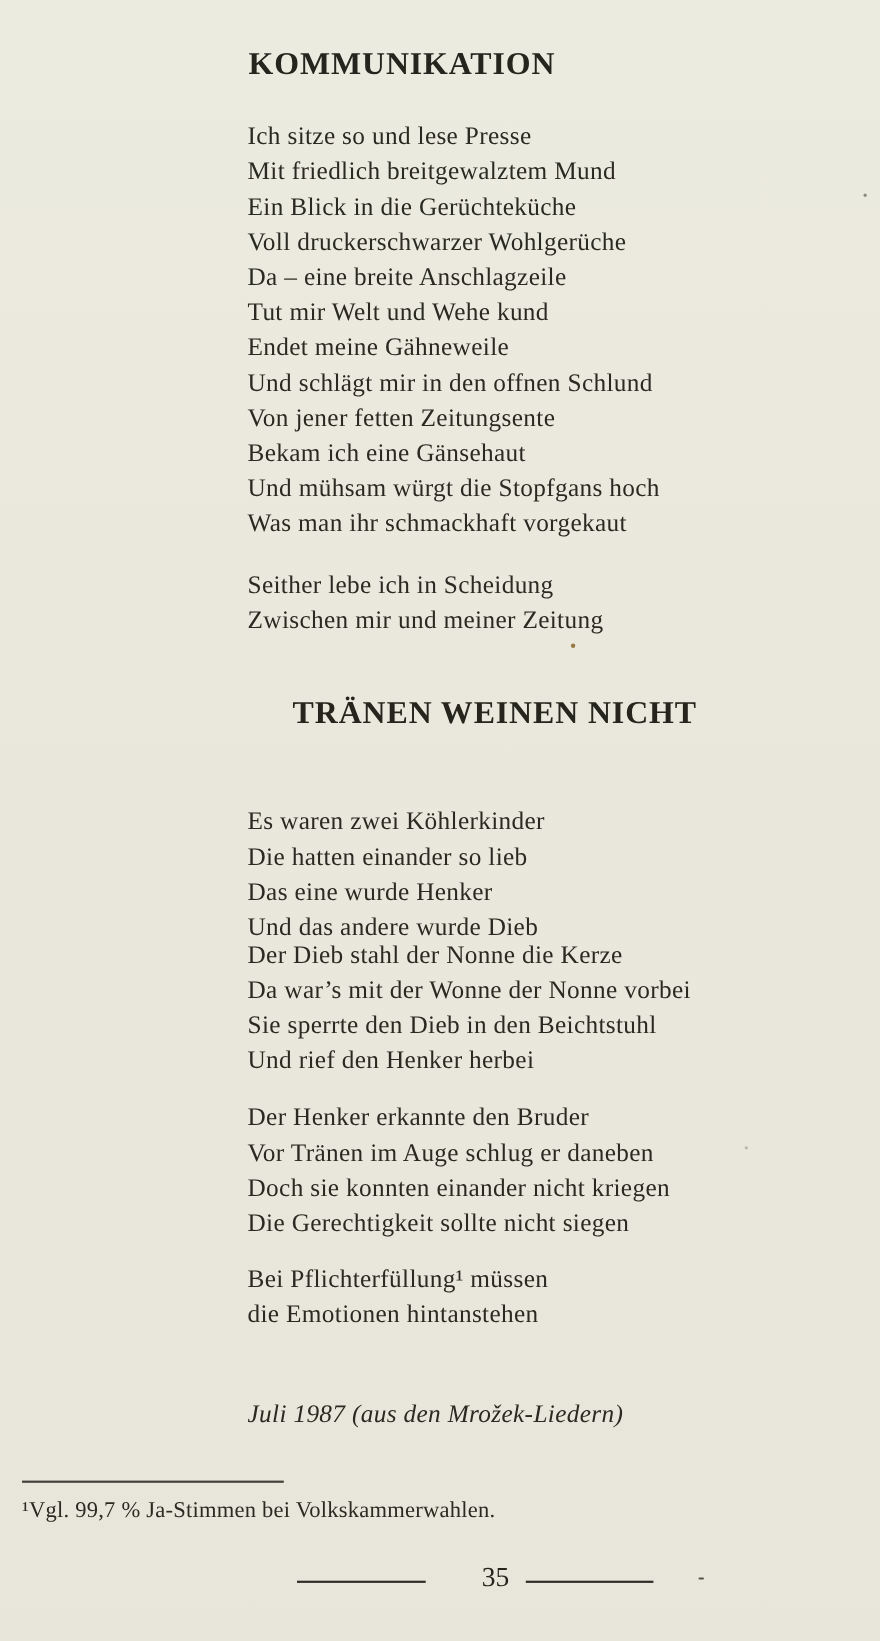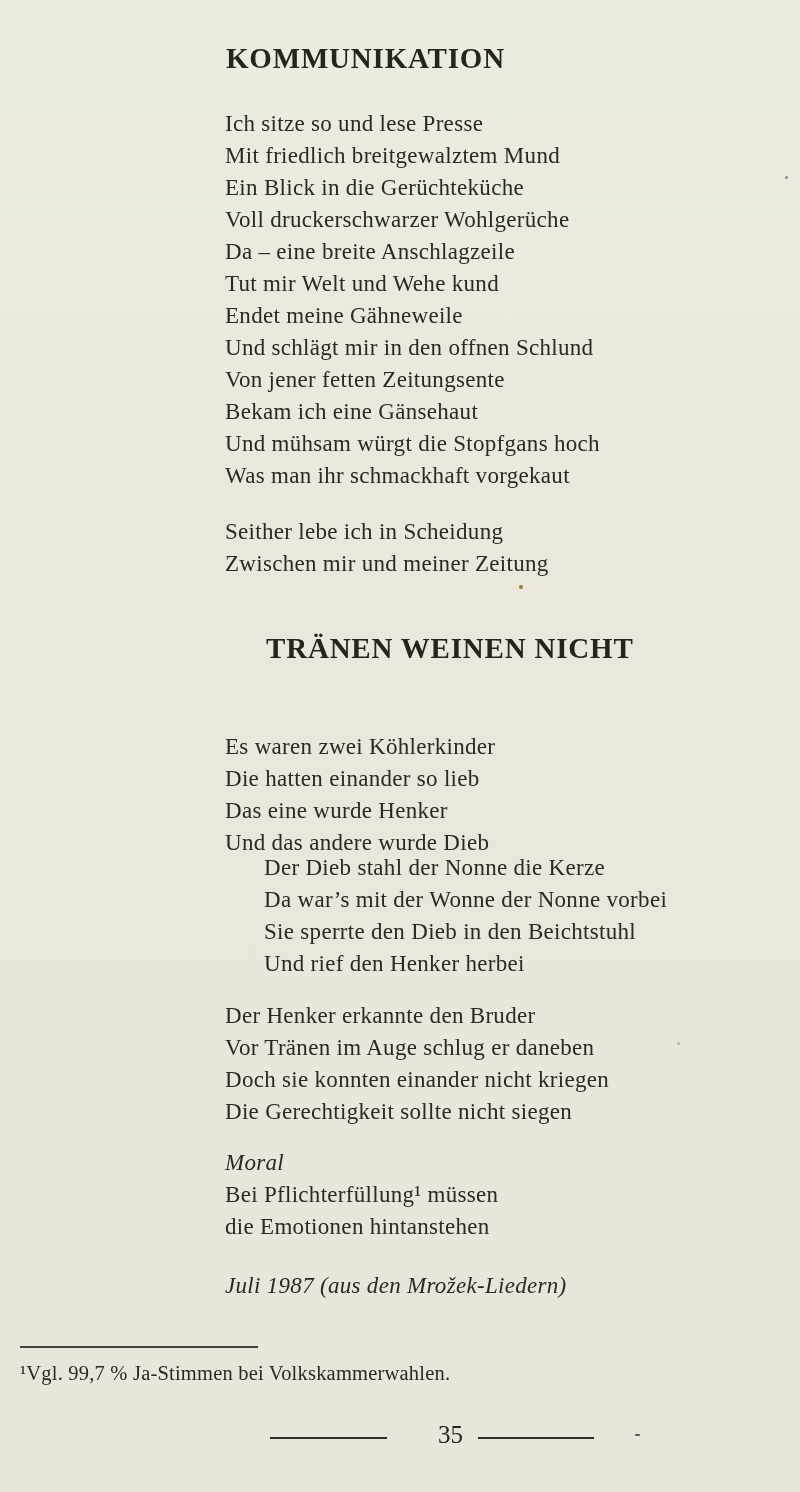--- a/index.html
+++ b/index.html
@@ -101,36 +101,35 @@
 
   <div class="poem-title" style="top: 632px; margin-left: 40px;">TRÄNEN WEINEN NICHT</div>
 
   <div class="stanza" style="top: 731px;">
     <div class="line">Es waren zwei Köhlerkinder</div>
     <div class="line">Die hatten einander so lieb</div>
     <div class="line">Das eine wurde Henker</div>
     <div class="line">Und das andere wurde Dieb</div>
   </div>
 
-  <div class="stanza" style="top: 852px; margin-left: 39px;">
+  <div class="stanza" style="top: 852px;">
     <div class="line">Der Dieb stahl der Nonne die Kerze</div>
     <div class="line">Da war’s mit der Wonne der Nonne vorbei</div>
     <div class="line">Sie sperrte den Dieb in den Beichtstuhl</div>
     <div class="line">Und rief den Henker herbei</div>
   </div>
 
   <div class="stanza" style="top: 1000px;">
     <div class="line">Der Henker erkannte den Bruder</div>
     <div class="line">Vor Tränen im Auge schlug er daneben</div>
     <div class="line">Doch sie konnten einander nicht kriegen</div>
     <div class="line">Die Gerechtigkeit sollte nicht siegen</div>
   </div>
 
   <div class="stanza" style="top: 1147px;">
-    <div class="line italic">Moral</div>
     <div class="line">Bei Pflichterfüllung¹ müssen</div>
     <div class="line">die Emotionen hintanstehen</div>
   </div>
 
   <div class="stanza italic" style="top: 1270px;">Juli 1987 (aus den Mrožek-Liedern)</div>
 
   <div class="footnote-rule"></div>
 
   <div class="footnote">¹Vgl. 99,7 % Ja-Stimmen bei Volkskammerwahlen.</div>
 

